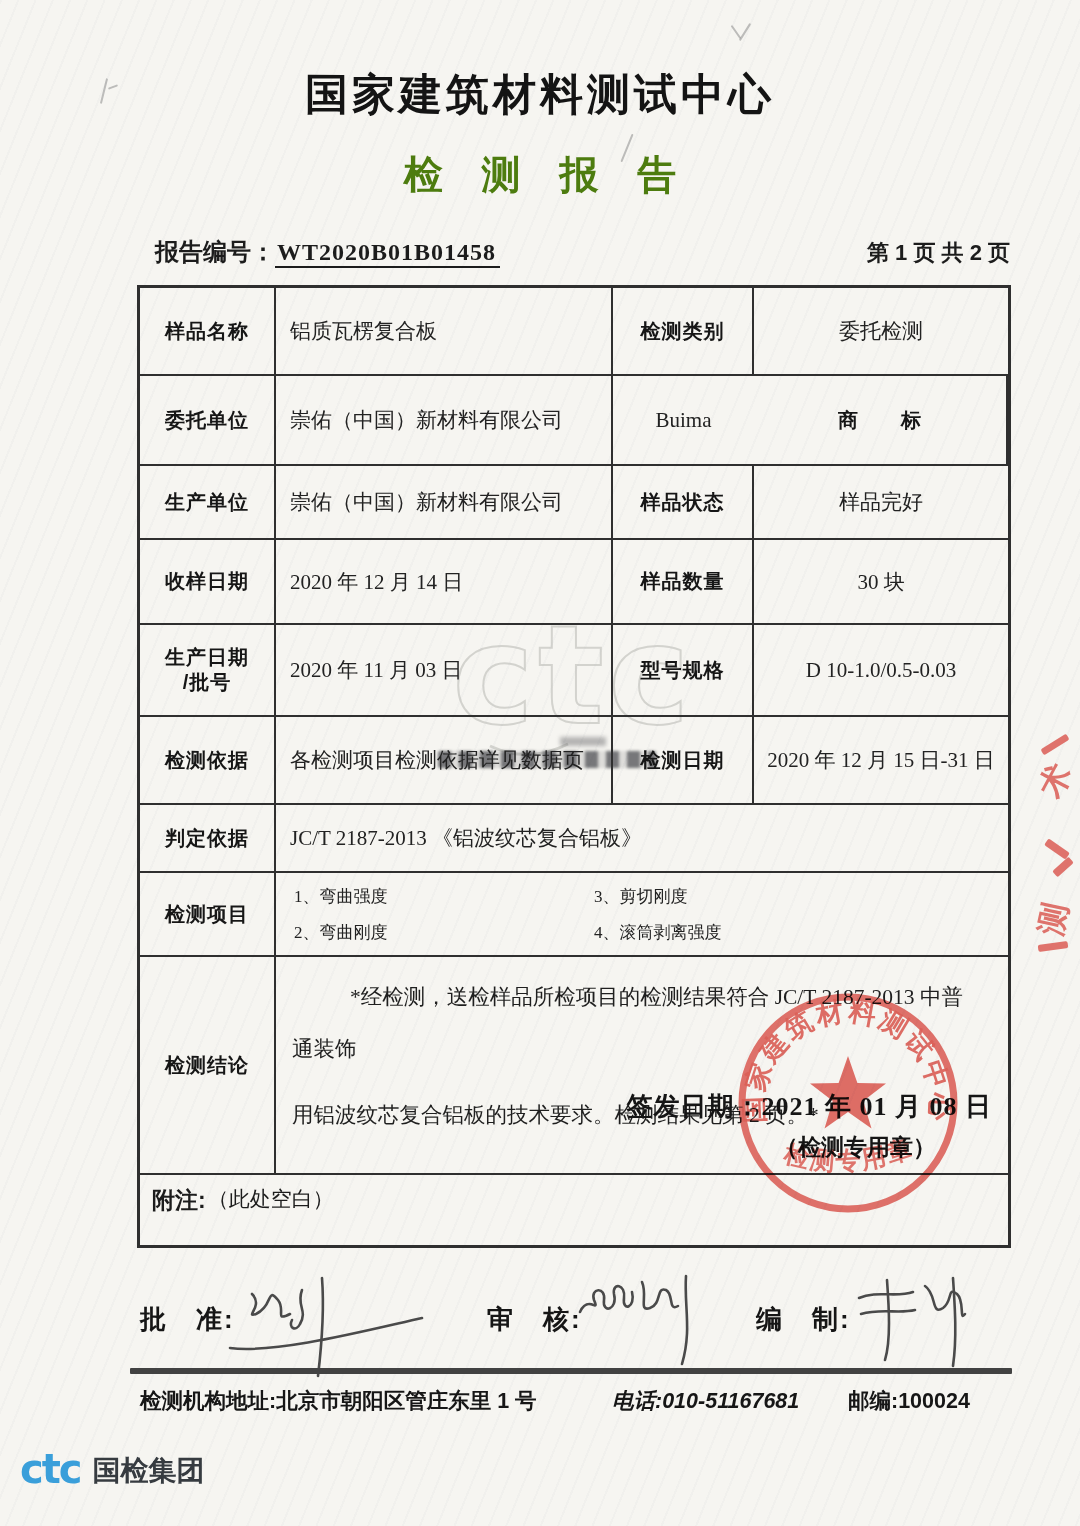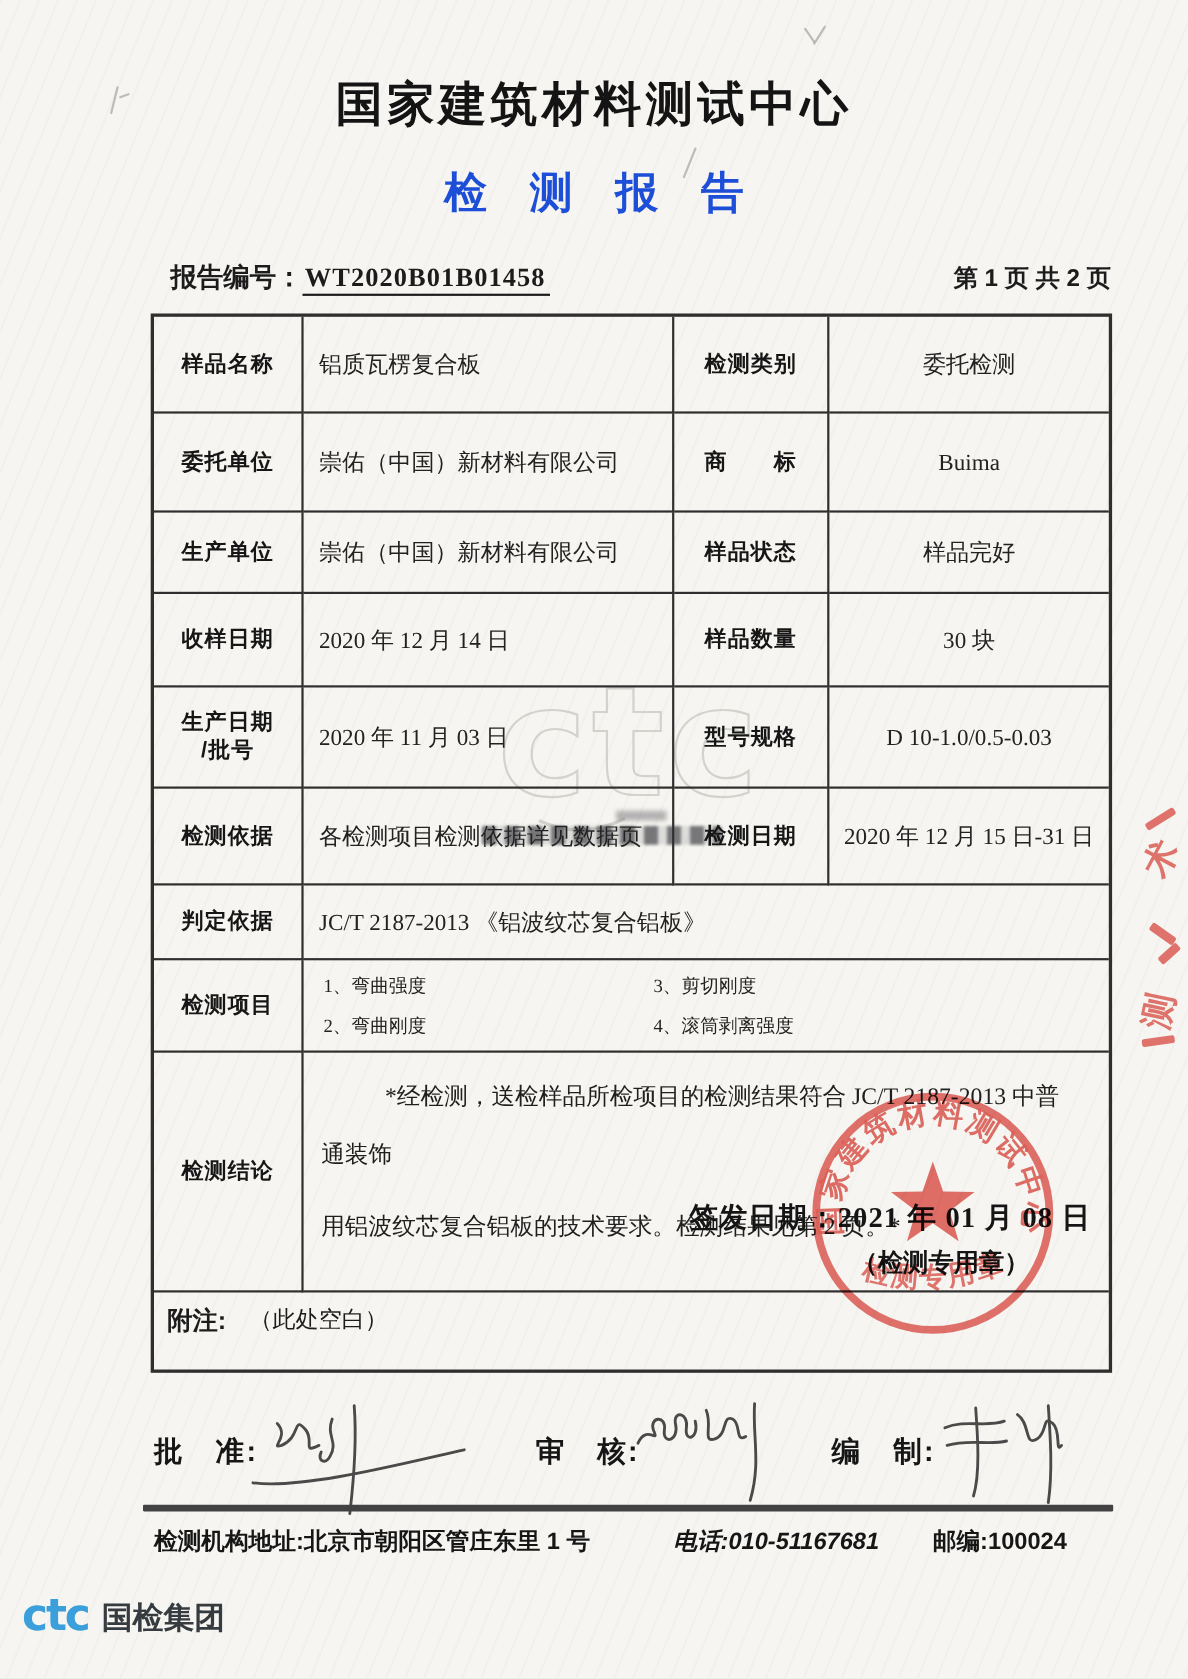--- a/index.html
+++ b/index.html
@@ -11,42 +11,42 @@
   .texture{
     position:absolute;inset:0;pointer-events:none;
     background:repeating-linear-gradient(112deg,rgba(175,180,188,0.07) 0 2px,transparent 2px 16px);
   }
   
   .org-title{position:absolute;top:66px;left:0;width:100%;text-align:center;
     font-family:"Liberation Sans","DejaVu Sans",sans-serif;font-weight:bold;
     font-size:43px;letter-spacing:4px;color:#141414;}
   .report-title{position:absolute;top:148px;left:0;width:100%;text-align:center;
     font-family:"Liberation Sans","DejaVu Sans",sans-serif;font-weight:bold;
-    font-size:39px;letter-spacing:14px;text-indent:14px;color:#1d4ed8;}
+    font-size:39px;letter-spacing:14px;text-indent:14px;color:#4d7c0f;}
   .report-line{position:absolute;top:236px;left:155px;right:70px;display:flex;
     justify-content:space-between;align-items:baseline;gap:16px;}
   .report-no-label{font-family:"Liberation Sans","DejaVu Sans",sans-serif;font-weight:bold;font-size:24px;}
   .report-no{font-weight:bold;font-size:24px;border-bottom:2px solid #1c1c1c;padding:0 4px 1px 2px;letter-spacing:1px;}
   .page-ind{font-weight:bold;font-size:22px;font-family:"Liberation Sans","DejaVu Sans",sans-serif;}
   
   .tbl{position:absolute;top:285px;left:137px;width:868px;
     display:grid;grid-template-columns:136px 337px 141px 254px;
     grid-template-rows:88px 90px 74px 85px 92px 88px 68px 84px 218px 70px;
     border:3px solid #2f2f2f;background:transparent;}
   .c{border-right:2px solid #2f2f2f;border-bottom:2px solid #2f2f2f;box-sizing:border-box;
     display:flex;align-items:center;min-width:0;}
   .no-r{border-right:none;}
   .no-b{border-bottom:none;}
   .lab{justify-content:center;text-align:center;
     font-family:"Liberation Sans","DejaVu Sans",sans-serif;font-weight:bold;
     font-size:20px;letter-spacing:1px;white-space:pre-line;line-height:1.25;color:#161616;}
   .val{padding-left:14px;font-size:21px;color:#222;}
   .val2{justify-content:center;text-align:center;font-size:21px;color:#222;padding:0 6px;}
   .span3{grid-column:2/5;}
-  .span4{grid-column:1/5;gap:19px;}
+  .span4{grid-column:1/5;}
   .items-cell{display:grid;grid-template-columns:300px 1fr;grid-template-rows:1fr 1fr;
     align-content:center;align-items:center;padding:8px 10px 8px 18px;row-gap:6px;font-size:17px;color:#222;}
   .concl-cell{position:relative;display:block;padding:0;}
   .concl-p{margin:14px 26px 0 16px;font-size:21.5px;line-height:52px;color:#1f1f1f;}
   .indent{text-indent:58px;}
   .sign-date{position:absolute;right:16px;top:132px;font-weight:bold;font-size:26px;letter-spacing:1px;color:#151515;}
   .seal-note{position:absolute;right:72px;top:175px;font-weight:bold;font-size:23px;color:#151515;}
   .note-cell{align-items:flex-start;padding:10px 0 0 12px;}
   .note-label{font-family:"Liberation Sans","DejaVu Sans",sans-serif;font-weight:bold;font-size:23px;}
   .note-val{font-size:21px;margin-left:2px;}
@@ -116,22 +116,22 @@
 
   <div class="tbl">
 
     <div class="c lab">样品名称</div>
     <div class="c val">铝质瓦楞复合板</div>
     <div class="c lab">检测类别</div>
     <div class="c val2 no-r">委托检测</div>
 
     <div class="c lab">委托单位</div>
     <div class="c val">崇佑（中国）新材料有限公司</div>
+    <div class="c val2 no-r">Buima</div>
     <div class="c lab">商　　标</div>
-    <div class="c val2 no-r">Buima</div>
 
     <div class="c lab">生产单位</div>
     <div class="c val">崇佑（中国）新材料有限公司</div>
     <div class="c lab">样品状态</div>
     <div class="c val2 no-r">样品完好</div>
 
     <div class="c lab">收样日期</div>
     <div class="c val">2020 年 12 月 14 日</div>
     <div class="c lab">样品数量</div>
     <div class="c val2 no-r">30 块</div>

